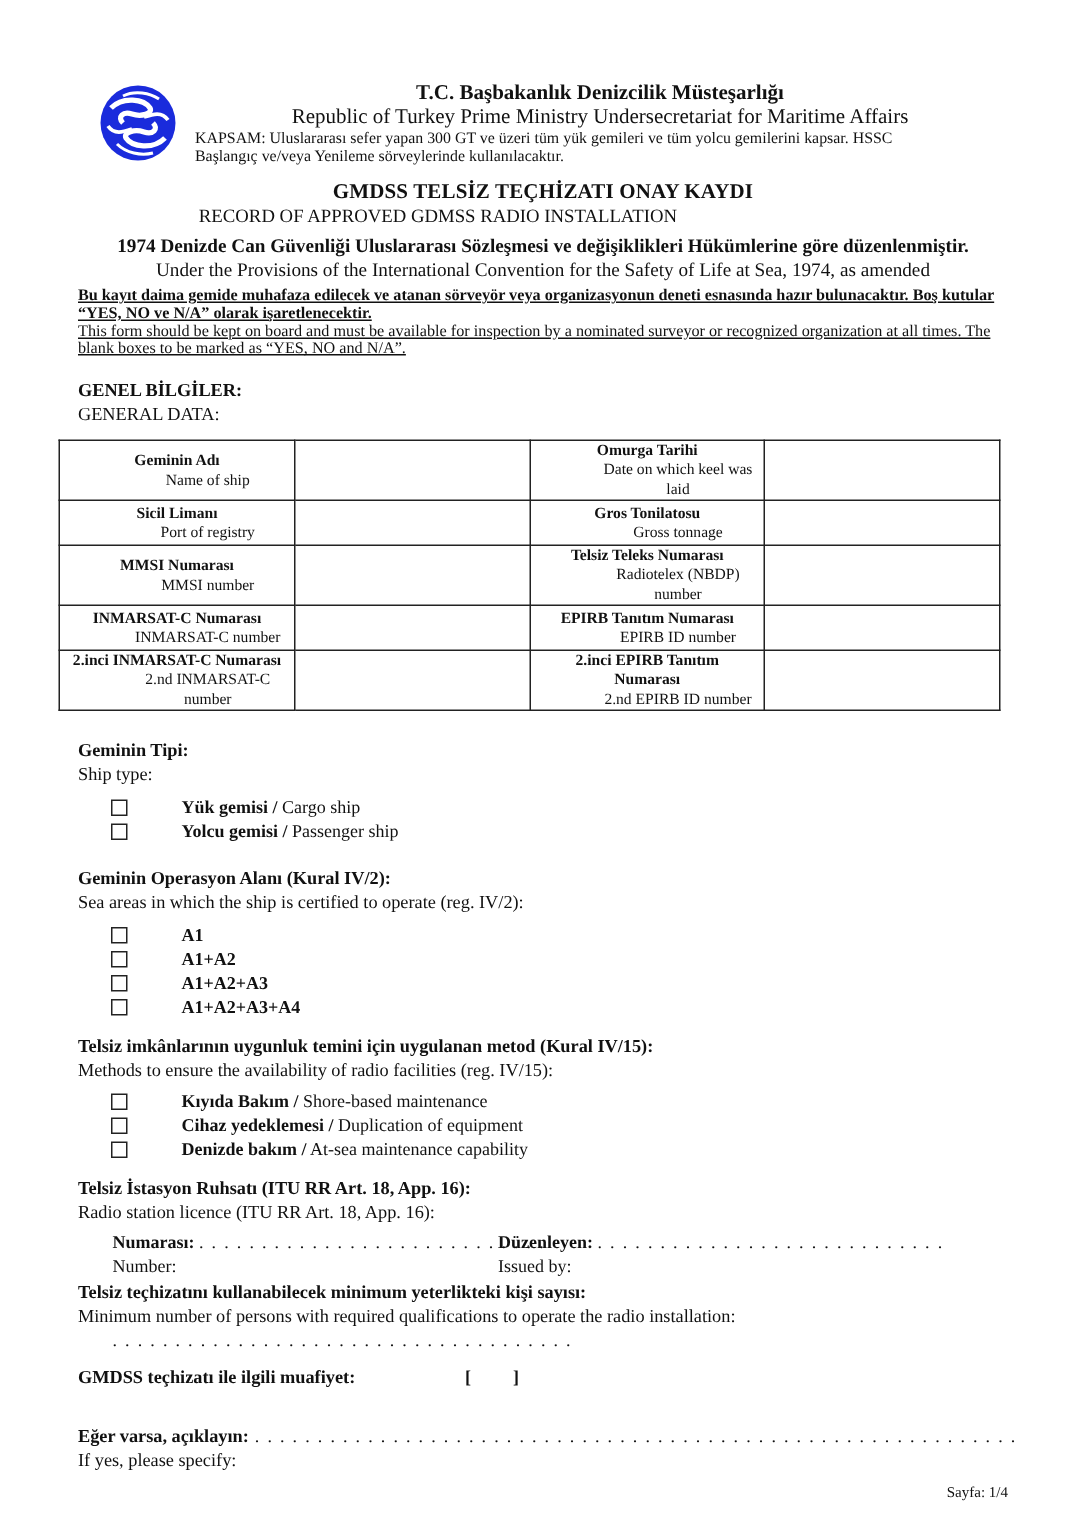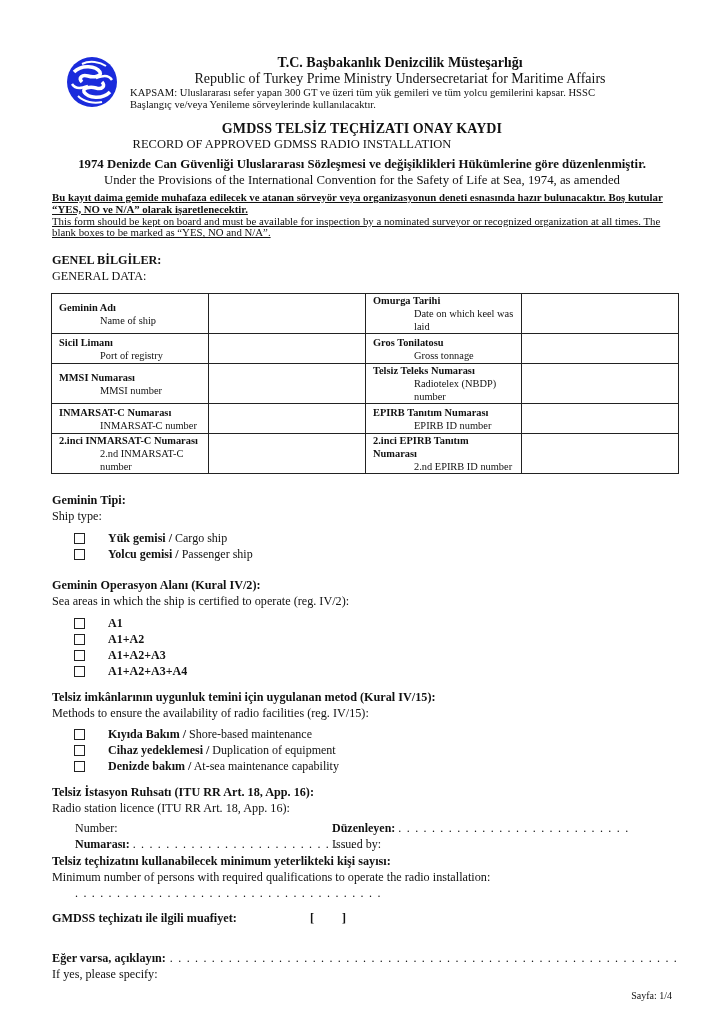--- a/index.html
+++ b/index.html
@@ -13,27 +13,27 @@
   .kapsam { left: 130px; top: 87px; width: 470px; font-size: 10.6px; line-height: 12px; }
   .doc-title { left: 0; width: 724px; top: 121px; font-size: 14px; font-weight: bold; text-align: center; letter-spacing: 0.1px; }
   .doc-sub { left: 0; width: 584px; top: 137px; font-size: 12.5px; text-align: center; }
   .conv-tr { left: 0; width: 724px; top: 157px; font-size: 12.8px; font-weight: bold; text-align: center; }
   .conv-en { left: 0; width: 724px; top: 173px; font-size: 12.8px; text-align: center; }
   .notice { left: 52px; top: 192px; width: 630px; font-size: 10.8px; line-height: 11.8px; text-decoration: underline; }
   .notice .tr { font-weight: bold; }
   .sec-tr { font-size: 12.2px; font-weight: bold; }
   .sec-en { font-size: 12.2px; }
   .section { left: 52px; line-height: 16px; }
-  table.gen { position: absolute; left: 51px; top: 293px; width: 627px; border-collapse: collapse; table-layout: fixed; }
+  table.gen { position: absolute; left: 39px; top: 293px; width: 627px; border-collapse: collapse; table-layout: fixed; text-align: center; }
   table.gen td { border: 1.5px solid #222; height: 29px; padding: 0 7px; vertical-align: middle; font-size: 10.4px; line-height: 13px; }
   table.gen td .tr { font-weight: bold; display: block; }
   table.gen td .en { display: block; margin-left: 41px; }
   table.gen td.val { background: #fff; }
   .cb-list { left: 74px; }
-  .cb-row { display: flex; align-items: center; height: 16px; }
+  .cb-row { display: flex; align-items: center; height: 16px; gap: 13px; }
   .cb { width: 9px; height: 9px; border: 1.3px solid #222; margin-right: 23px; flex: 0 0 auto; }
   .cb-label { font-size: 12px; }
   .cb-label .tr { font-weight: bold; }
   .dots { letter-spacing: 1.2px; }
   .field-row { font-size: 12px; }
   .footer { right: 52px; top: 990px; font-size: 10px; }
 </style>
 </head>
 <body>
 
@@ -192,22 +192,22 @@
     <span class="cb"></span>
     <span class="cb-label"><span class="tr">Denizde bakım /</span><span> At-sea maintenance capability</span></span>
   </div>
 </div>
 
 <div class="abs section" style="top:784px;">
   <div class="sec-tr">Telsiz İstasyon Ruhsatı (ITU RR Art. 18, App. 16):</div>
   <div class="sec-en">Radio station licence (ITU RR Art. 18, App. 16):</div>
 </div>
 <div class="abs field-row" style="left:75px; top:820px; line-height:16px;">
+  <div><span class="b">Numarası:</span> <span class="dots">. . . . . . . . . . . . . . . . . . . . . . . . . . . .</span></div>
   <div>Number:</div>
-  <div><span class="b">Numarası:</span> <span class="dots">. . . . . . . . . . . . . . . . . . . . . . . . . . . .</span></div>
 </div>
 <div class="abs field-row" style="left:332px; top:820px; line-height:16px;">
   <div><span class="b">Düzenleyen:</span> <span class="dots">. . . . . . . . . . . . . . . . . . . . . . . . . . . .</span></div>
   <div>Issued by:</div>
 </div>
 
 <div class="abs section" style="top:853px;">
   <div class="sec-tr">Telsiz teçhizatını kullanabilecek minimum yeterlikteki kişi sayısı:</div>
   <div class="sec-en">Minimum number of persons with required qualifications to operate the radio installation:</div>
 </div>

